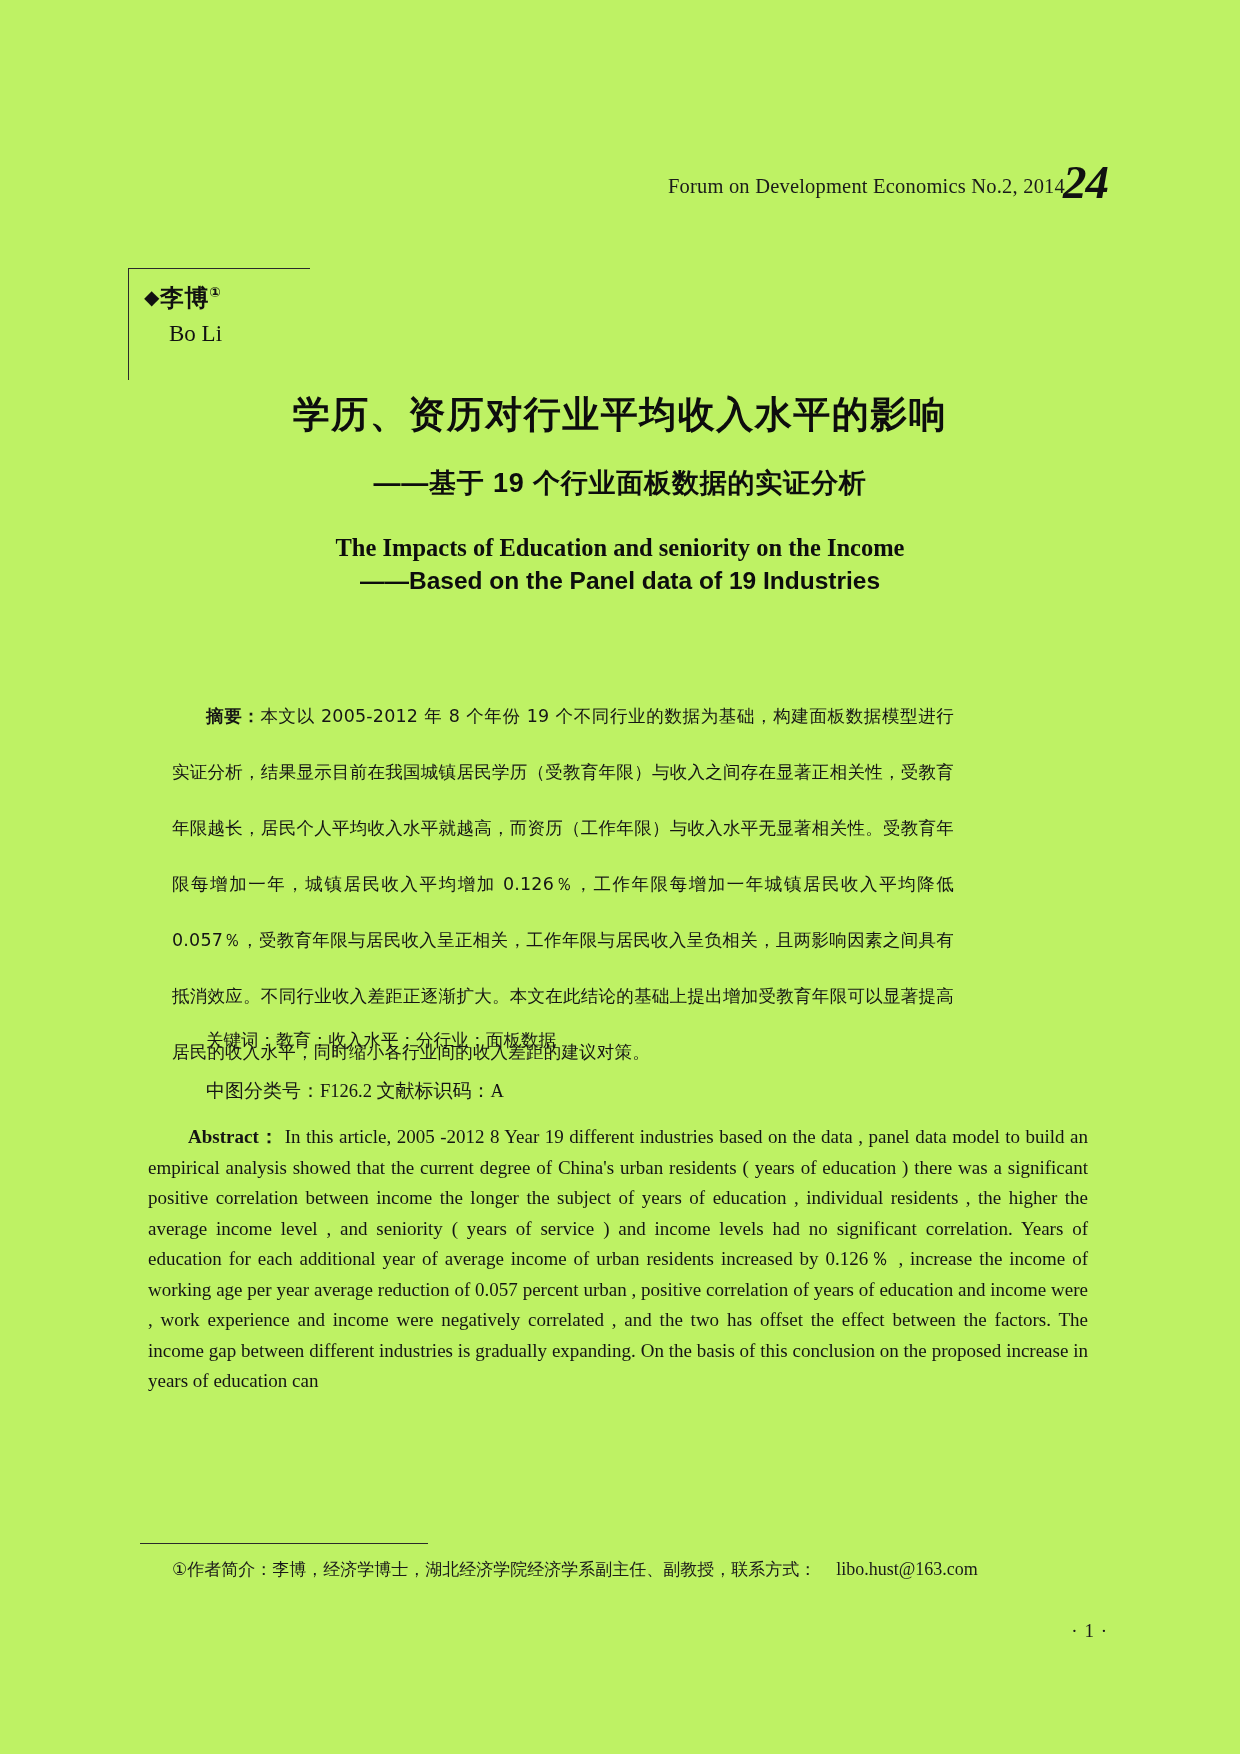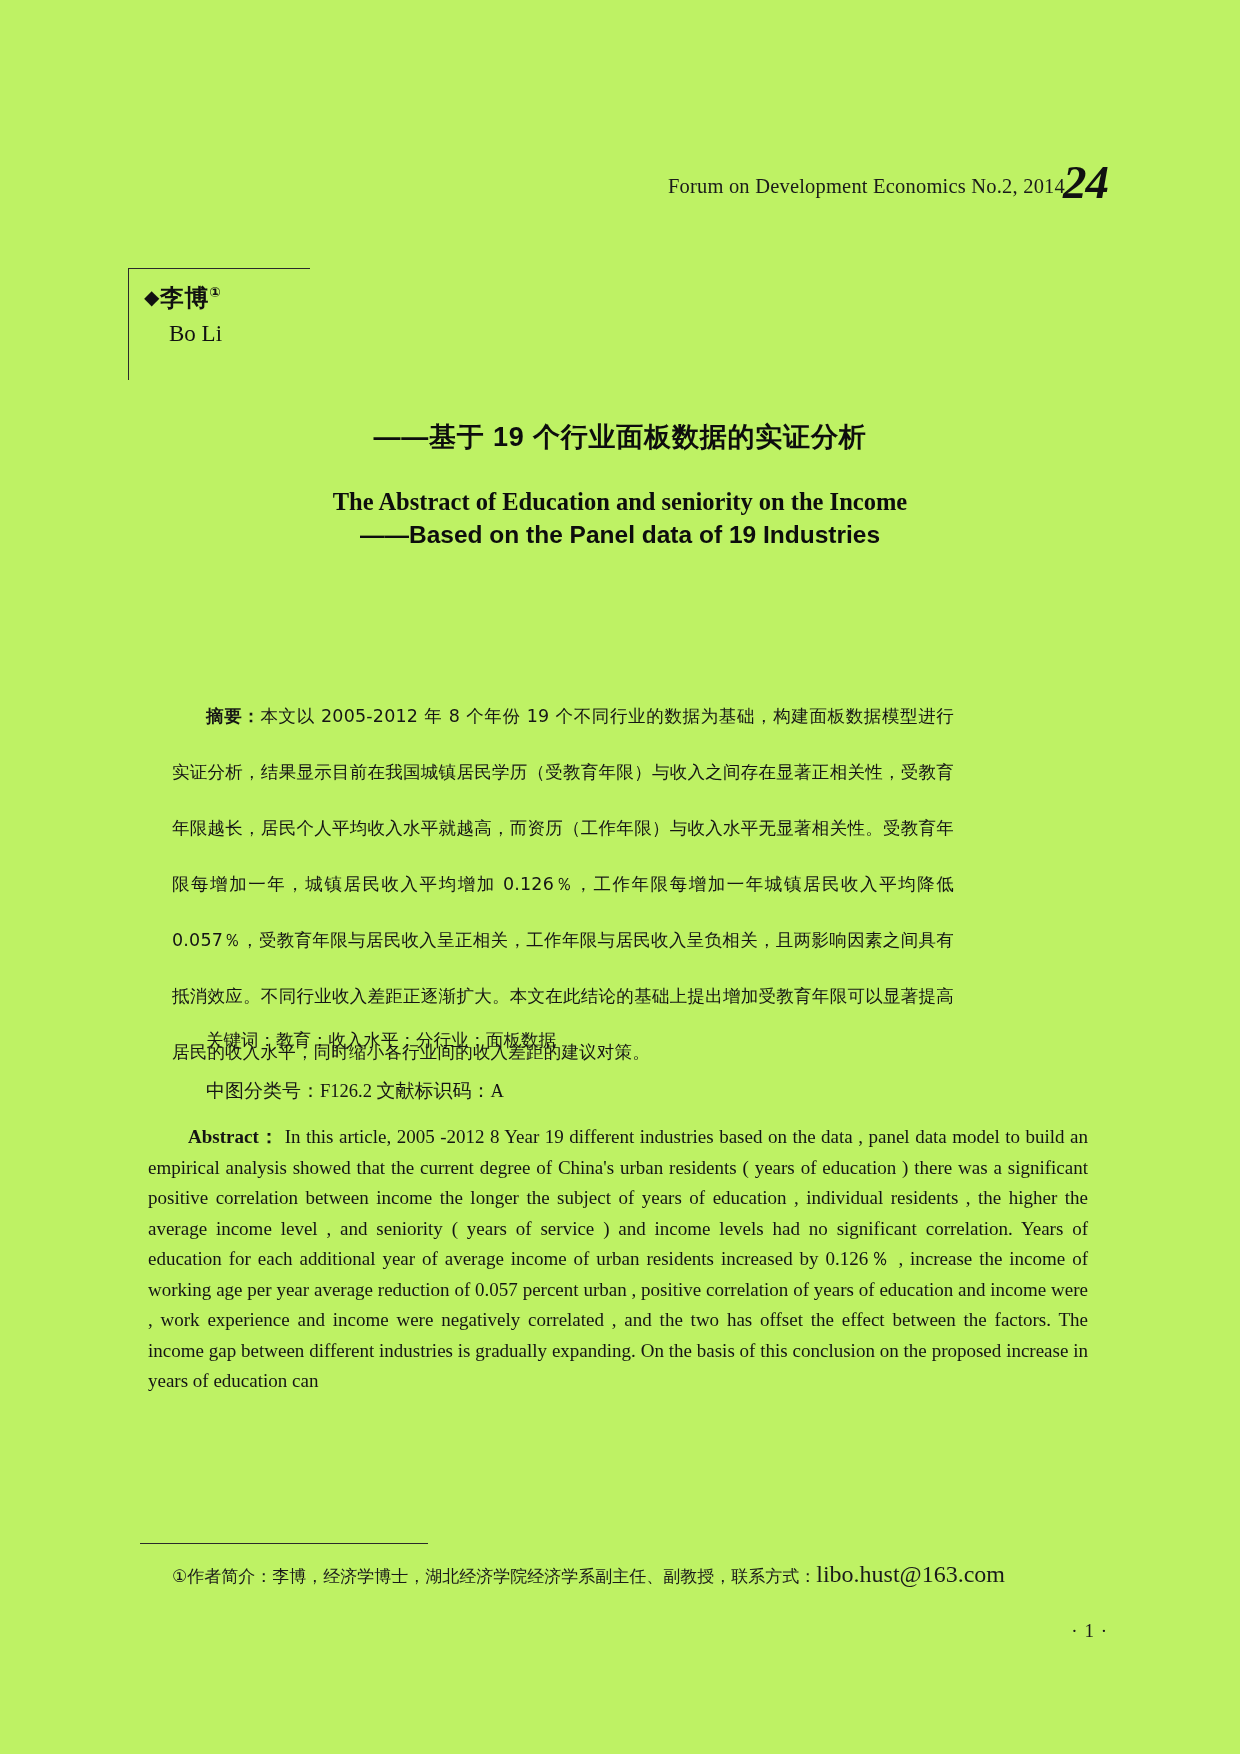--- a/index.html
+++ b/index.html
@@ -207,21 +207,22 @@
     width: 960px;
     font-family: "DejaVu Sans", sans-serif;
     font-size: 17px;
     color: #1a1a1a;
     text-indent: 32px;
     line-height: 1.5;
     white-space: nowrap;
   }
   .footnote .latin {
     font-family: "Liberation Serif", serif;
-    font-size: 24px;
+    font-size: 18px;
+    margin-left: 20px;
   }
 
   
   .folio {
     position: absolute;
     top: 1620px;
     left: 0;
     right: 132px;
     text-align: right;
     font-family: "Liberation Serif", serif;
@@ -240,22 +241,23 @@
   </div>
 
   <div class="author-box">
     <div class="author-cn">
       <span class="diamond">◆</span><span>李博</span><span class="fn-mark">①</span>
     </div>
     <div class="author-en">Bo Li</div>
   </div>
 
   <div class="title-block">
+    <div class="title-cn">学历、资历对行业平均收入水平的影响</div>
     <div class="subtitle-cn">——基于 19 个行业面板数据的实证分析</div>
-    <div class="title-en">The Abstract of Education and seniority on the Income</div>
+    <div class="title-en">The Impacts of Education and seniority on the Income</div>
     <div class="subtitle-en">——Based on the Panel data of 19 Industries</div>
   </div>
 
   <div class="abstract-cn">
     <span class="lead">摘要：</span><span>本文以 2005-2012 年 8 个年份 19 个不同行业的数据为基础，构建面板数据模型进行实证分析，结果显示目前在我国城镇居民学历（受教育年限）与收入之间存在显著正相关性，受教育年限越长，居民个人平均收入水平就越高，而资历（工作年限）与收入水平无显著相关性。受教育年限每增加一年，城镇居民收入平均增加 0.126％，工作年限每增加一年城镇居民收入平均降低 0.057％，受教育年限与居民收入呈正相关，工作年限与居民收入呈负相关，且两影响因素之间具有抵消效应。不同行业收入差距正逐渐扩大。本文在此结论的基础上提出增加受教育年限可以显著提高居民的收入水平，同时缩小各行业间的收入差距的建议对策。</span>
   </div>
 
   <div class="meta-cn meta-keywords">关键词：教育；收入水平；分行业；面板数据</div>
 
   <div class="meta-cn meta-class">

